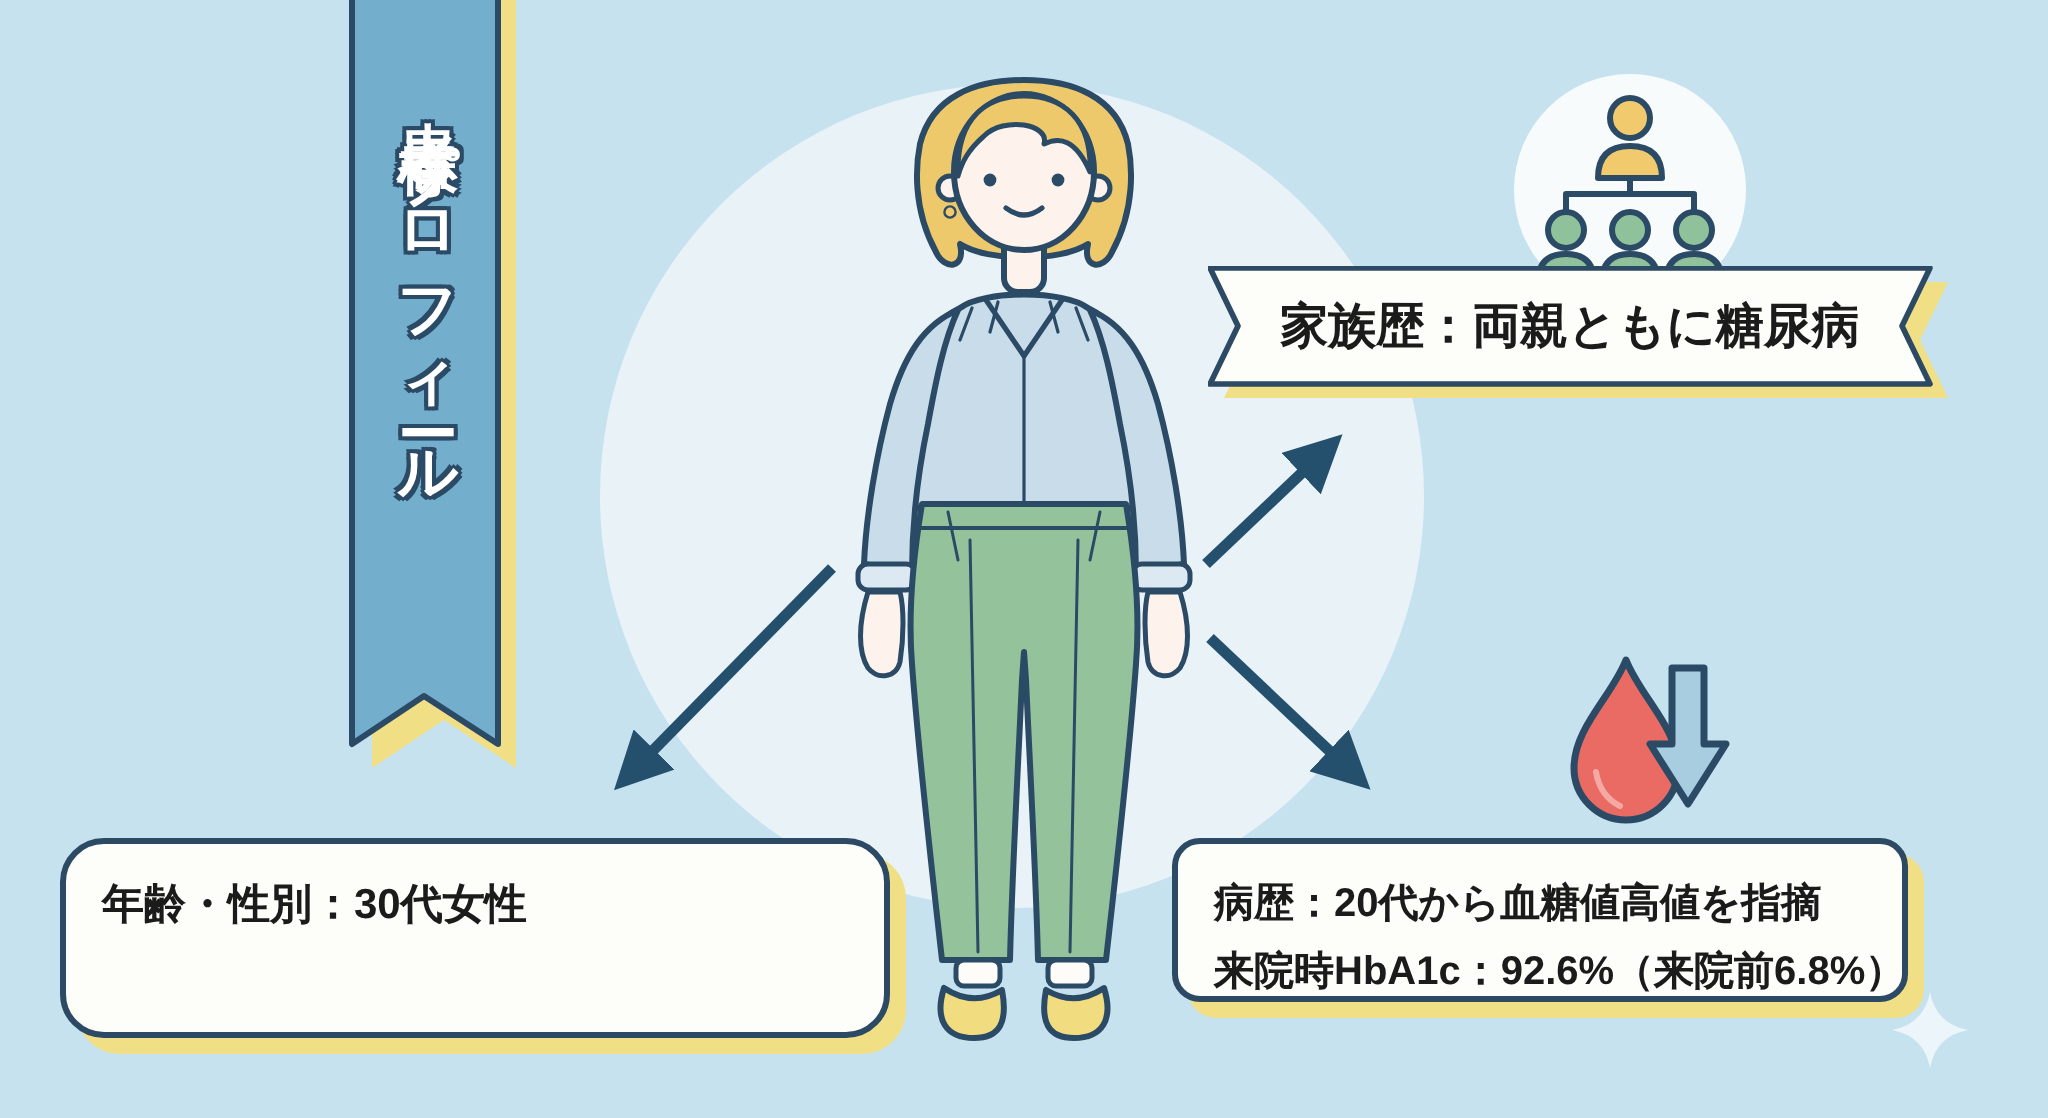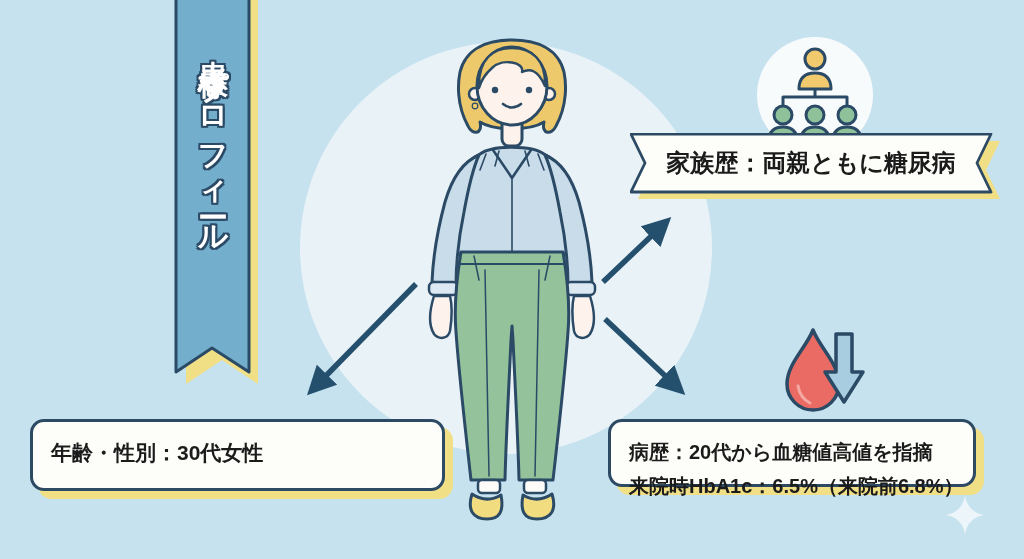--- a/index.html
+++ b/index.html
@@ -21,36 +21,36 @@
     padding-top:36px;
     font-size:30px;font-weight:bold;color:#ffffff;
     letter-spacing:4px;line-height:74px;
     text-shadow:
       -2px -2px 0 #2b4a66, 2px -2px 0 #2b4a66,
       -2px  2px 0 #2b4a66, 2px  2px 0 #2b4a66,
       -2px  0   0 #2b4a66, 2px  0   0 #2b4a66,
        0   -2px 0 #2b4a66, 0    2px 0 #2b4a66;
   }
   
-  #family-banner{left:630px;top:133px;width:378px;height:80px;}
+  #family-banner{left:604px;top:133px;width:378px;height:80px;}
   #family-banner-label{
     left:0;top:0;width:362px;height:60px;
     display:flex;align-items:center;justify-content:center;
     font-size:24px;font-weight:bold;color:#1b1b1b;letter-spacing:0px;
   }
   
   .info-box{
     background:#fdfdfa;border:3px solid #2c4a63;border-radius:14px;
     box-shadow:8px 8px 0 #f1df85;
     padding:13px 18px 11px 18px;
     font-size:21px;font-weight:bold;color:#1b1b1b;line-height:1.72;
     white-space:nowrap;
   }
-  #profile-box{left:30px;top:419px;width:415px;height:72px;}
-  #history-box{left:608px;top:419px;width:368px;height:68px;font-size:20px;}
+  #profile-box{left:30px;top:419px;width:415px;height:100px;border-radius:22px;}
+  #history-box{left:586px;top:419px;width:368px;height:82px;font-size:20px;}
   svg{display:block;}
 </style>
 </head>
 <body>
 
 <div id="stage">
 
   <div id="halo" class="abs"></div>
 
   <svg class="abs" style="left:170px;top:-6px;" width="100" height="400" viewBox="0 0 100 400">
@@ -154,20 +154,20 @@
       <path d="M 58,12 L 74,12 L 74,50 L 85,50 L 66,80 L 47,50 L 58,50 Z" fill="#a9cde0"></path>
     </g>
   </svg>
 
   <div id="profile-box" class="abs info-box">
     <div>年齢・性別：30代女性</div>
   </div>
 
   <div id="history-box" class="abs info-box">
     <div>病歴：20代から血糖値高値を指摘</div>
-    <div>来院時HbA1c：6.5%（来院前6.8%）</div>
+    <div>来院時HbA1c：92.6%（来院前6.8%）</div>
   </div>
 
   <svg class="abs" style="left:945px;top:495px;" width="40" height="40" viewBox="0 0 40 40">
     <path d="M 20,1 Q 23,17 39,20 Q 23,23 20,39 Q 17,23 1,20 Q 17,17 20,1 Z" fill="#ffffff" opacity="0.65"></path>
   </svg>
 
 </div>
 
 </body></html>

